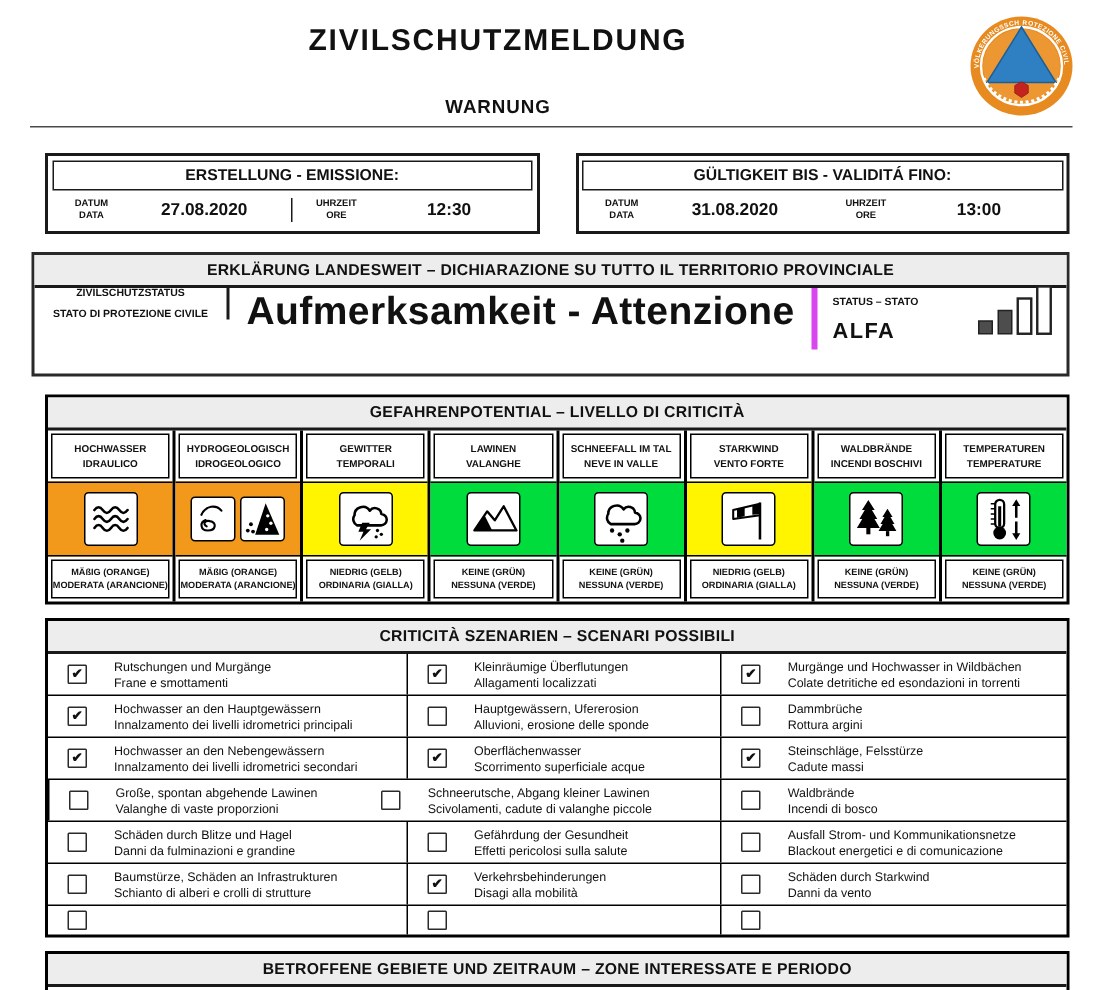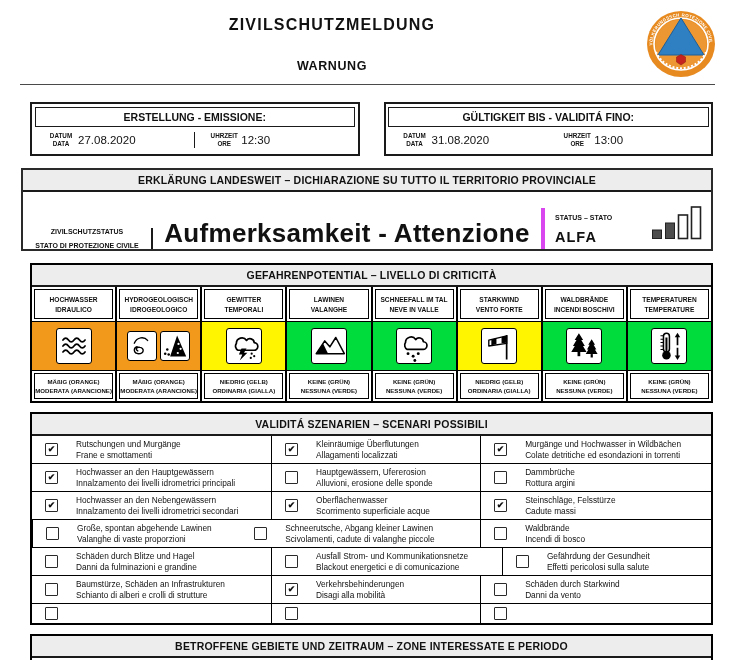--- a/index.html
+++ b/index.html
@@ -1,41 +1,41 @@
 <!DOCTYPE html>
 <html><head>
 <meta charset="utf-8">
 <style>
   html,body{margin:0;padding:0;background:#fff;}
   .page{width:730px;height:660px;overflow:hidden;background:#fff;color:#111;
         font-family:"Liberation Sans",sans-serif;position:relative;}
   
   .hdr{display:flex;align-items:flex-start;padding:8px 12px 0 20px;}
   .hdr-col{flex:1;display:flex;flex-direction:column;align-items:center;padding-top:8px;gap:25px;}
-  .hdr-title{font-weight:bold;font-size:16px;letter-spacing:1.2px;white-space:nowrap;}
+  .hdr-title{font-weight:bold;font-size:20px;letter-spacing:1.2px;white-space:nowrap;}
   .hdr-title.it{font-size:14px;letter-spacing:.2px;}
   .hdr-sub{font-weight:bold;font-size:12.5px;letter-spacing:.6px;}
   .logo{width:74px;height:72px;flex:0 0 auto;}
   .rule{border:none;border-top:1.5px solid #4a4a4a;margin:4px 15px 11px 20px;}
   
   .strip{background:#ededed;border-bottom:2px solid #1a1a1a;text-align:center;
          font-weight:bold;font-size:10.5px;padding:4px 0;letter-spacing:.2px;}
   
   .dates{display:flex;gap:24px;margin:17px 17px 12px 30px;}
   .dbox{flex:1;border:2px solid #1a1a1a;background:#fff;}
   .dbox-title{border:1.5px solid #1a1a1a;margin:2.5px;text-align:center;font-weight:bold;
               font-size:10.5px;padding:3px 0;}
   .dbox-row{display:flex;padding:3px 0 6px;}
   .dhalf{flex:1;display:flex;align-items:center;}
   .dhalf.div{border-left:1.5px solid #1a1a1a;}
   .dlabel{font-size:6.3px;font-weight:bold;text-align:center;line-height:8px;margin-left:12px;width:34px;}
-  .dvalue{flex:1;text-align:left;font-weight:normal;font-size:11.5px;}
+  .dvalue{flex:1;text-align:center;font-weight:bold;font-size:11.5px;}
   
   .decl{border:2.5px solid #2a2a2a;margin:0 17px 12px 21px;background:#fff;}
-  .decl-body{display:flex;align-items:flex-end;height:57px;}
+  .decl-body{display:flex;align-items:flex-start;height:57px;}
   .decl-left{width:118px;border-right:2px solid #1a1a1a;display:flex;flex-direction:column;
              justify-content:center;gap:7px;text-align:center;font-weight:bold;font-size:7px;padding:0 5px;}
   .decl-center{flex:1;display:flex;align-items:center;justify-content:center;
                font-weight:bold;font-size:26px;letter-spacing:.3px;white-space:nowrap;}
   .decl-right{width:148px;border-left:4px solid #d946ef;padding:6px 8px 4px 10px;position:relative;}
   .decl-status-title{font-size:7px;font-weight:bold;}
   .decl-status-value{font-size:14.5px;font-weight:bold;margin-top:8px;letter-spacing:1px;}
   .bars{position:absolute;right:8px;bottom:9px;}
   
   .haz{border:2.5px solid #000;margin:0 17px 9px 30px;background:#fff;}
@@ -327,21 +327,21 @@
         <div class="haz-label">
           <div>KEINE (GRÜN)</div>
           <div>NESSUNA (VERDE)</div>
         </div>
       </div>
 
     </div>
   </div>
 
   <div class="scen">
-    <div class="strip">VALIDITÁ SZENARIEN – SCENARI POSSIBILI</div>
+    <div class="strip">CRITICITÀ SZENARIEN – SCENARI POSSIBILI</div>
 
     <div class="sc-row first">
       <div class="sc-cell sc-c1">
           <span class="cb">✔</span>
           <span class="sc-text">
             <span>Rutschungen und Murgänge</span>
             <span>Frane e smottamenti</span>
           </span>
         </div>
       <div class="sc-cell sc-c2">
@@ -433,32 +433,32 @@
     </div>
 
     <div class="sc-row">
       <div class="sc-cell sc-c1">
           <span class="cb"></span>
           <span class="sc-text">
             <span>Schäden durch Blitze und Hagel</span>
             <span>Danni da fulminazioni e grandine</span>
           </span>
         </div>
+      <div class="sc-cell sc-c2">
+          <span class="cb"></span>
+          <span class="sc-text">
+            <span>Gefährdung der Gesundheit</span>
+            <span>Effetti pericolosi sulla salute</span>
+          </span>
+        </div>
       <div class="sc-cell sc-c3">
           <span class="cb"></span>
           <span class="sc-text">
             <span>Ausfall Strom- und Kommunikationsnetze</span>
             <span>Blackout energetici e di comunicazione</span>
-          </span>
-        </div>
-      <div class="sc-cell sc-c2">
-          <span class="cb"></span>
-          <span class="sc-text">
-            <span>Gefährdung der Gesundheit</span>
-            <span>Effetti pericolosi sulla salute</span>
           </span>
         </div>
     </div>
 
     <div class="sc-row">
       <div class="sc-cell sc-c1">
           <span class="cb"></span>
           <span class="sc-text">
             <span>Baumstürze, Schäden an Infrastrukturen</span>
             <span>Schianto di alberi e crolli di strutture</span>

